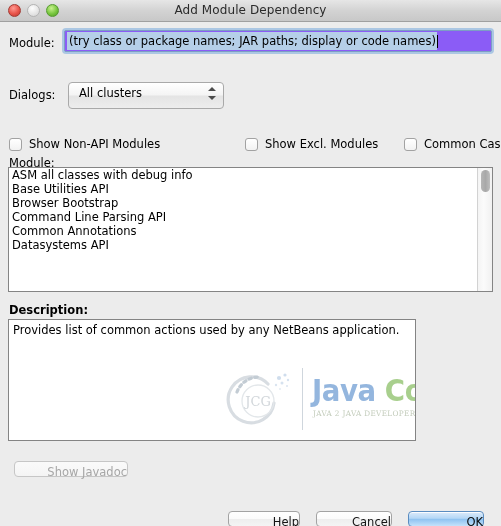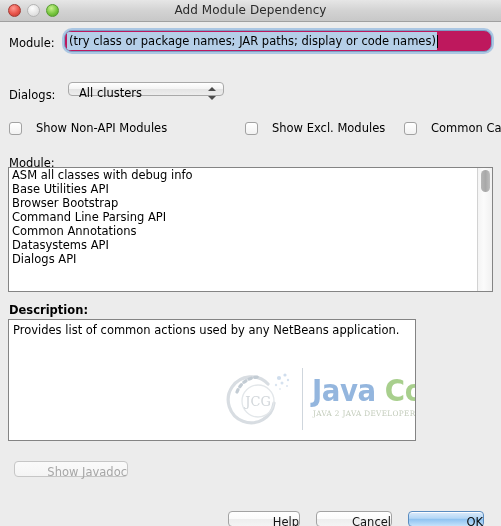--- a/index.html
+++ b/index.html
@@ -96,23 +96,23 @@
     position: absolute;
     left: 9px;
     top: 6px;
   }
   .filter-field {
     position: absolute;
     left: 64px;
     top: 0px;
     width: 428px;
     height: 22px;
-    background: #be185d;
+    background: #8b5cf6;
     border: 1px solid #7c9ec4;
-    border-radius: 8px;
+    border-radius: 2px;
     box-shadow: 0 0 0 2px rgba(118,169,220,0.55);
     box-sizing: border-box;
     overflow: hidden;
     display: flex;
     align-items: center;
   }
   .filter-value {
     display: inline-block;
     background: #b5cfe8;
     color: #000;
@@ -140,21 +140,21 @@
   .cluster-label {
     position: absolute;
     left: 9px;
     top: 6px;
   }
   .popup {
     position: absolute;
     left: 68px;
     top: 0;
     width: 156px;
-    height: 14px;
+    height: 27px;
     background: linear-gradient(to bottom, #ffffff 0%, #f4f4f4 48%, #e4e4e4 52%, #ededed 100%);
     border: 1px solid #a9a9a9;
     border-radius: 4px;
     box-sizing: border-box;
   }
   .popup-text {
     position: absolute;
     left: 10px;
     top: 3px;
     font-size: 11.5px;
@@ -187,24 +187,24 @@
   
   .check-row {
     position: absolute;
     left: 0;
     top: 99px;
     width: 501px;
     height: 20px;
   }
   .cb-item {
     position: absolute;
-    top: 0;
+    top: 16px;
     display: flex;
     align-items: center;
-    gap: 14px;
+    gap: 7px;
     white-space: nowrap;
   }
   .cb-box {
     width: 13px;
     height: 13px;
     background: linear-gradient(to bottom, #ffffff 0%, #f2f2f2 100%);
     border: 1px solid #a2a2a2;
     border-radius: 3px;
     box-sizing: border-box;
     flex: 0 0 auto;
@@ -442,21 +442,20 @@
 
     <div class="lbl module-label">Module:</div>
     <div class="list-box">
       <div class="list-inner">
         <div class="list-item">ASM all classes with debug info</div>
         <div class="list-item">Base Utilities API</div>
         <div class="list-item">Browser Bootstrap</div>
         <div class="list-item">Command Line Parsing API</div>
         <div class="list-item">Common Annotations</div>
         <div class="list-item">Datasystems API</div>
-        <div class="list-item">Dialogs API</div>
       </div>
       <div class="scroll-track">
         <div class="scroll-thumb"></div>
       </div>
     </div>
 
     <div class="lbl desc-label">Description:</div>
     <div class="desc-box">
       <div class="desc-text">Provides list of common actions used by any NetBeans application.</div>
 

